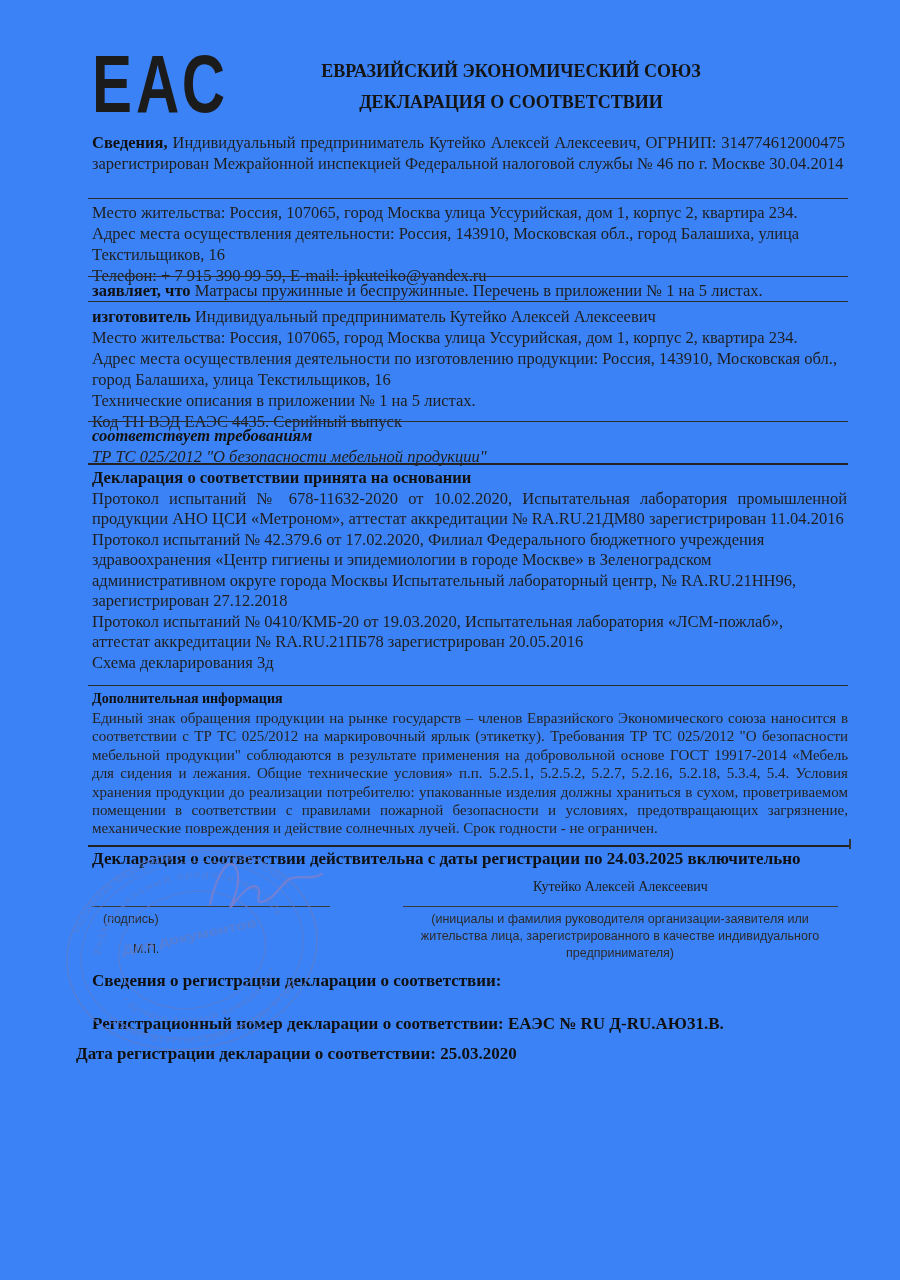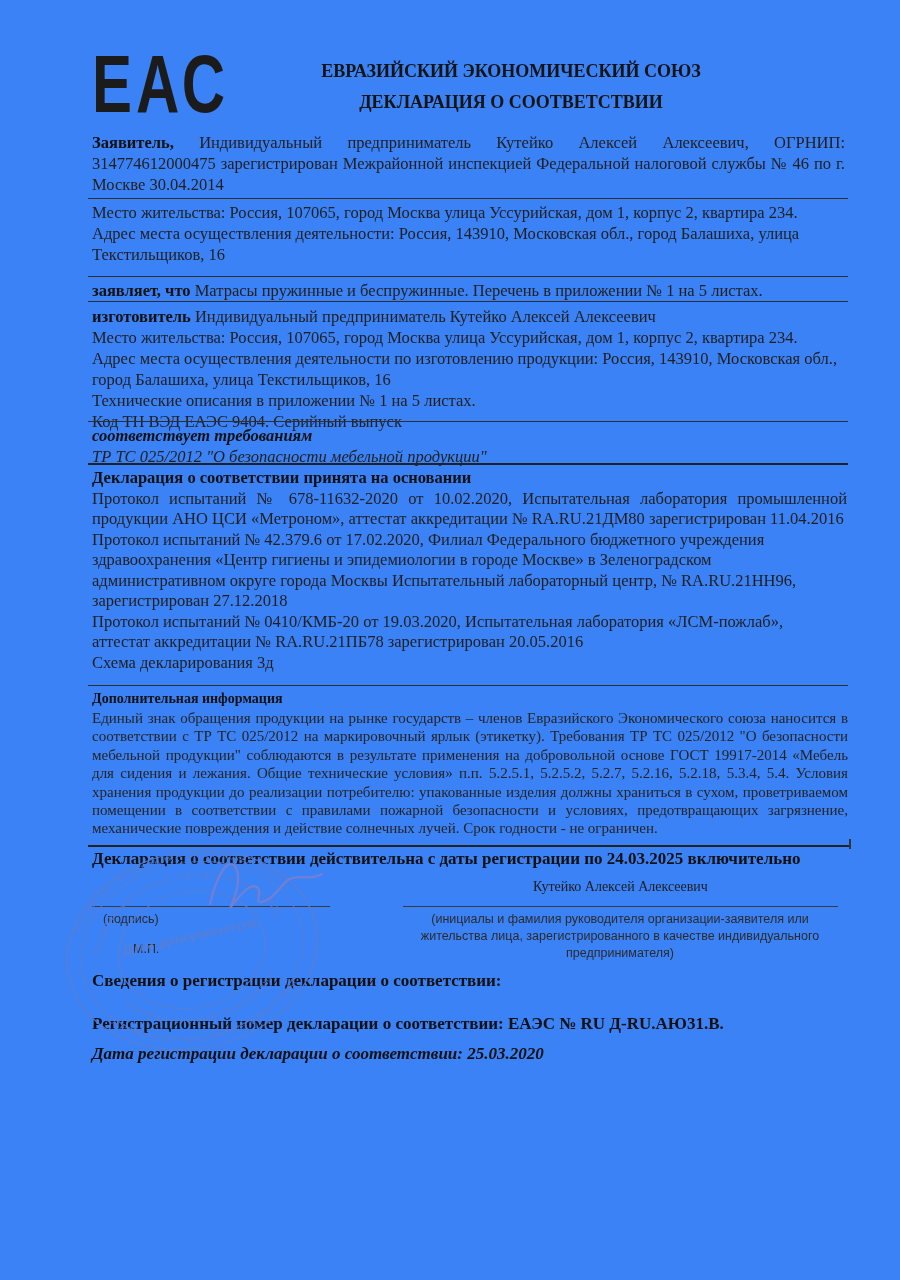--- a/index.html
+++ b/index.html
@@ -38,49 +38,50 @@
 
 <div class="page">
 
   <div class="abs logo">ЕАС</div>
   <div class="abs title">
     <div>ЕВРАЗИЙСКИЙ ЭКОНОМИЧЕСКИЙ СОЮЗ</div>
     <div>ДЕКЛАРАЦИЯ О СООТВЕТСТВИИ</div>
   </div>
 
   <div class="abs body-txt just" style="left:92px; top:132px; width:753px;">
-    <span class="b">Заявитель,</span>
+    <span class="b">Сведения,</span>
     <span>Индивидуальный предприниматель Кутейко Алексей Алексеевич,  ОГРНИП: 314774612000475 зарегистрирован Межрайонной инспекцией Федеральной налоговой службы № 46 по г. Москве 30.04.2014</span>
   </div>
 
   <div class="abs rule" style="left:88px; top:198px; width:760px;"></div>
 
   <div class="abs body-txt" style="left:92px; top:202px; width:755px;">
     <div>Место жительства: Россия, 107065, город Москва улица Уссурийская, дом 1, корпус 2, квартира 234.</div>
     <div>Адрес места осуществления деятельности: Россия, 143910, Московская обл., город  Балашиха, улица Текстильщиков, 16</div>
+    <div>Телефон: + 7 915 390 99 59, E-mail: ipkuteiko@yandex.ru</div>
   </div>
 
   <div class="abs rule" style="left:88px; top:276px; width:760px;"></div>
 
   <div class="abs body-txt" style="left:92px; top:280px; width:755px;">
     <span class="b">заявляет, что</span>
     <span>Матрасы пружинные и беспружинные. Перечень в приложении № 1 на 5 листах.</span>
   </div>
 
   <div class="abs rule" style="left:88px; top:301px; width:760px;"></div>
 
   <div class="abs body-txt" style="left:92px; top:306px; width:755px;">
     <div>
       <span class="b">изготовитель</span>
       <span>Индивидуальный предприниматель Кутейко Алексей Алексеевич</span>
     </div>
     <div>Место жительства: Россия, 107065, город Москва улица Уссурийская, дом 1, корпус 2, квартира 234.</div>
     <div>Адрес места осуществления деятельности по изготовлению продукции: Россия, 143910, Московская обл., город  Балашиха, улица Текстильщиков, 16</div>
     <div>Технические описания в приложении № 1 на 5 листах.</div>
-    <div>Код ТН ВЭД ЕАЭС 9404.  Серийный выпуск</div>
+    <div>Код ТН ВЭД ЕАЭС 4435.  Серийный выпуск</div>
   </div>
 
   <div class="abs rule" style="left:88px; top:421px; width:760px;"></div>
 
   <div class="abs body-txt" style="left:92px; top:425px; width:755px;font-style:italic;">
     <div class="b">соответствует требованиям</div>
     <div>ТР ТС 025/2012 "О безопасности мебельной продукции"</div>
   </div>
 
   <div class="abs rule2" style="left:88px; top:463px; width:760px;"></div>
@@ -114,21 +115,21 @@
   <div class="abs small-sans" style="left:400px; top:911px; width:440px; text-align:center;">(инициалы и фамилия руководителя организации-заявителя или жительства лица, зарегистрированного в качестве индивидуального предпринимателя)</div>
   <div class="abs small-sans" style="left:133px; top:941px;">М.П.</div>
 
   <div class="abs regline" style="left:92px; top:971px; width:760px;">Сведения о регистрации декларации о соответствии:</div>
 
   <div class="abs regline" style="left:92px; top:1014px; width:760px;">
     <span>Регистрационный номер декларации о соответствии:</span>
     <span>ЕАЭС № RU Д-RU.АЮ31.В.</span>
   </div>
 
-  <div class="abs regline" style="left:92px; top:1044px; width:760px;font-style:italic;">
+  <div class="abs regline" style="left:76px; top:1044px; width:760px;">
     <span>Дата регистрации декларации о соответствии:</span>
     <span>25.03.2020</span>
   </div>
 
   <svg class="abs stamp-svg" width="280" height="220" viewBox="0 0 280 220">
     <defs>
       <path id="arc-ot" d="M -118,0 A 118,118 0 0 1 118,0"></path>
       <path id="arc-ob" d="M -118,0 A 118,118 0 0 0 118,0"></path>
       <path id="arc-it" d="M -92,0 A 92,92 0 0 1 92,0"></path>
       <path id="arc-ib" d="M -92,0 A 92,92 0 0 0 92,0"></path>

